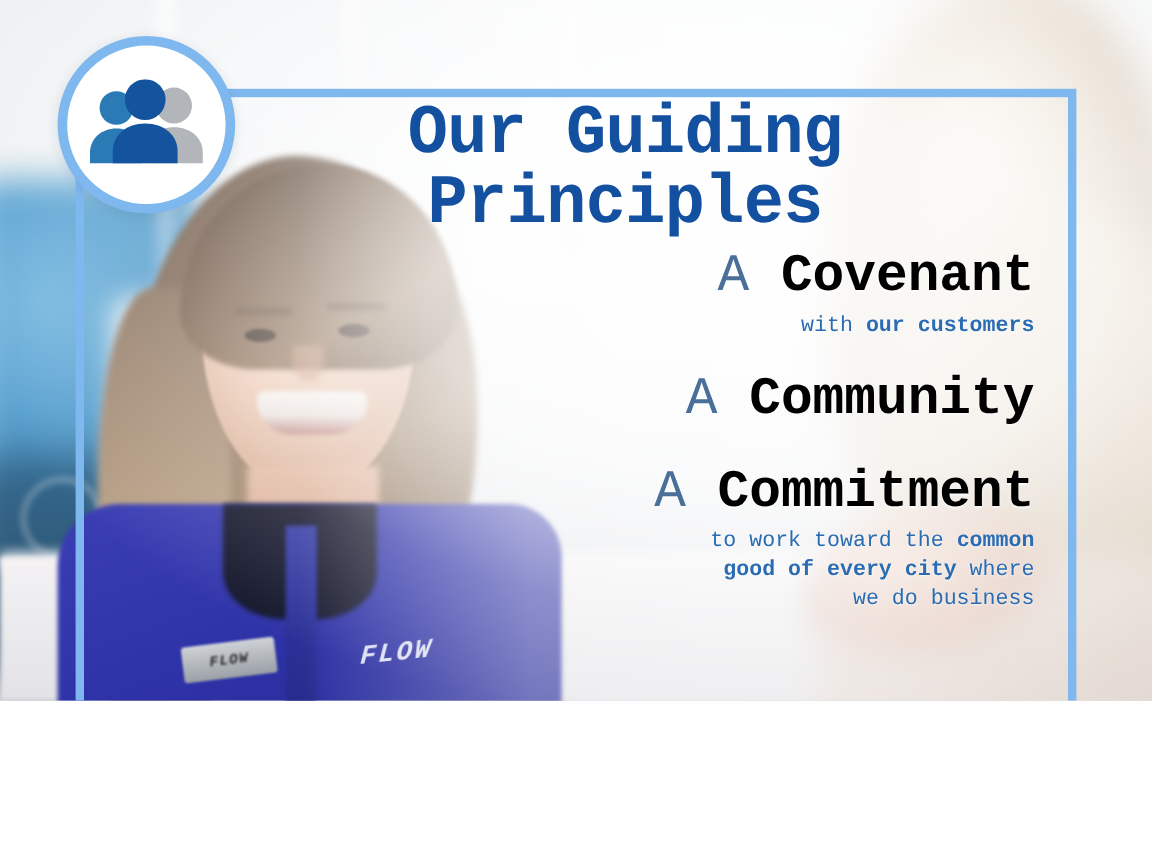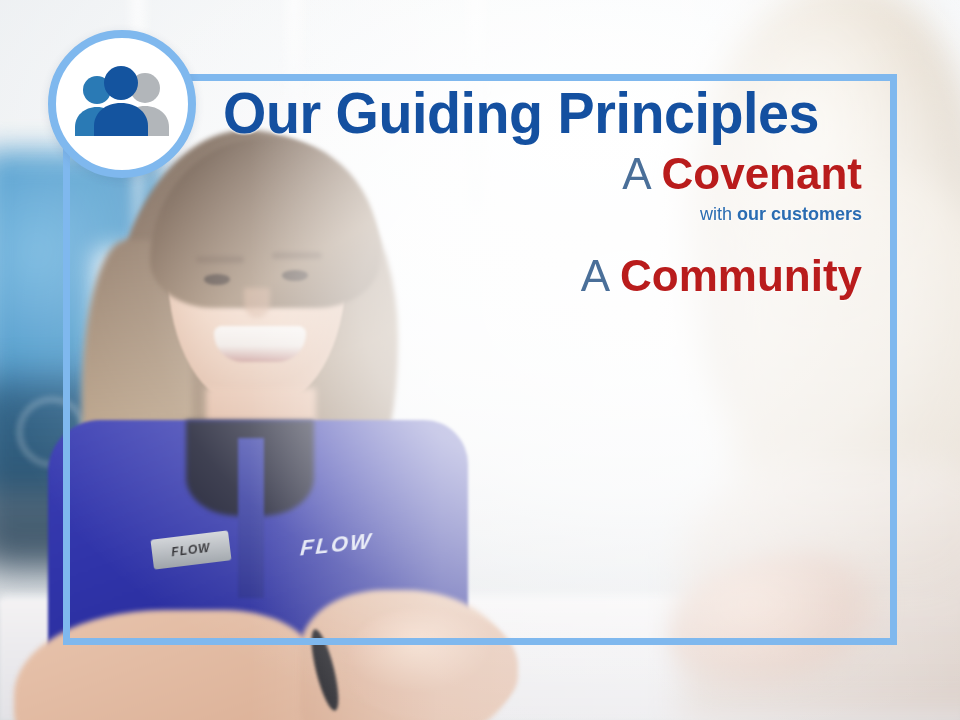--- a/index.html
+++ b/index.html
@@ -7,23 +7,24 @@
     padding: 0;
     background: #ffffff;
   }
   body {
     font-family: "Liberation Sans", sans-serif;
   }
 
   #stage {
     position: relative;
     width: 960px;
-    height: 720px;
+    height: 584px;
     overflow: hidden;
     background: #d9dde1;
+    font-family: Liberation Mono, monospace;
   }
 
   
   .photo {
     position: absolute;
     inset: 0;
     overflow: hidden;
   }
   
   .bg-room {
@@ -327,21 +328,21 @@
     font-size: 44px;
     line-height: 1.08;
     margin: 0;
     text-shadow: 0 1px 2px rgba(255,255,255,0.75);
   }
   .p-article {
     color: #4a6f99;
     font-weight: normal;
   }
   .p-word {
-    color: #b91c1c;
+    color: #000000;
     font-weight: bold;
   }
   .p-sub {
     font-size: 18px;
     line-height: 1.32;
     color: #2a6cb2;
     margin: 5px 0 0 0;
     font-weight: normal;
     text-shadow: 0 1px 2px rgba(255,255,255,0.75);
   }
@@ -431,15 +432,22 @@
       <p class="p-sub"><span>with </span><b>our customers</b></p>
     </div>
 
     <div class="principle row-community">
       <p class="p-title">
         <span class="p-article">A</span>
         <span class="p-word">Community</span>
       </p>
     </div>
 
+    <div class="principle row-commitment">
+      <p class="p-title">
+        <span class="p-article">A</span>
+        <span class="p-word">Commitment</span>
+      </p>
+      <p class="p-sub"><span>to work toward the </span><b>common</b><br><b>good of every city</b><span> where</span><br><span>we do business</span></p>
+    </div>
 
   </div>
 </div>
 
 </body></html>

